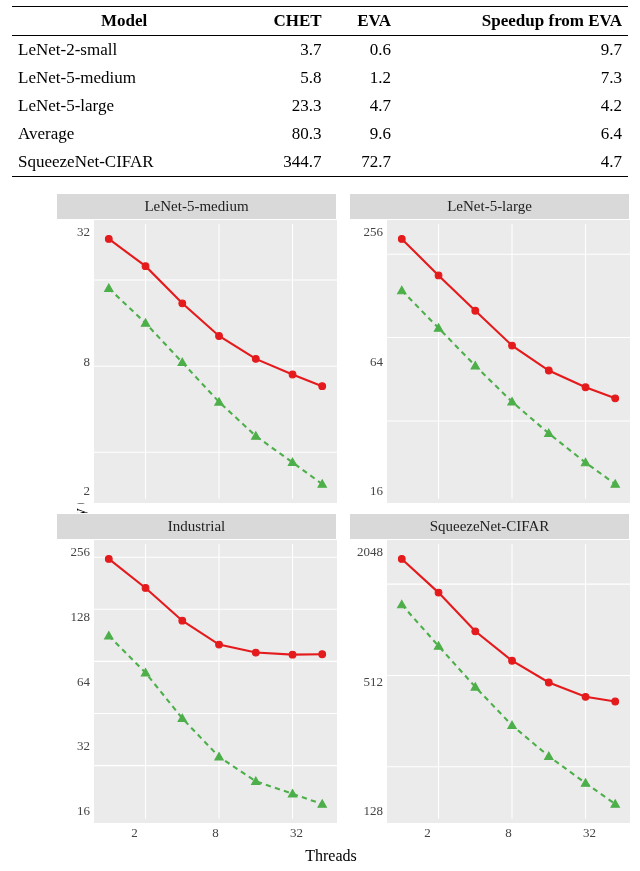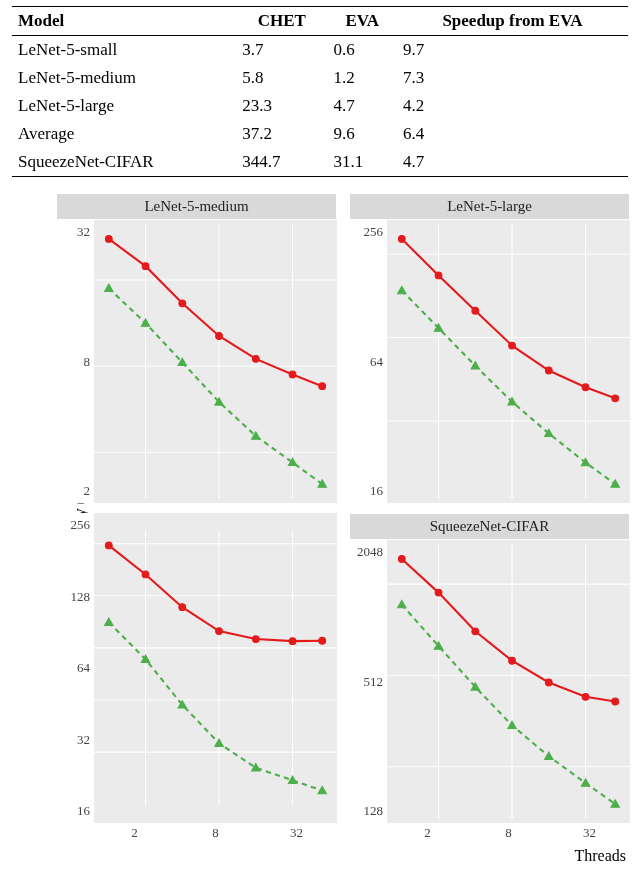--- a/index.html
+++ b/index.html
@@ -11,23 +11,23 @@
   }
   .table-wrap { padding: 6px 12px 8px 12px; }
   table {
     width: 100%;
     border-collapse: collapse;
     font-size: 17px;
   }
   thead tr { border-top: 1.5px solid #000; border-bottom: 1px solid #000; }
   tbody tr:last-child td { border-bottom: 1.5px solid #000; }
   th, td { padding: 4px 6px; }
-  th { font-weight: bold; }
-  th.model { text-align: left; }
-  td { text-align: left; }
+  th { font-weight: bold; text-align: right; }
+  th.model { text-align: center; }
+  td { text-align: right; }
   td.model { text-align: left; }
   .charts-area {
     position: relative;
     width: 640px;
     height: 720px;
   }
   .ylabel {
     position: absolute;
     left: 8px;
     top: 360px;
@@ -94,69 +94,69 @@
     font-size: 13px;
     color: #444;
   }
   .xaxis {
     display: flex;
     padding-left: 38px;
   }
   .xaxis span { flex: 1; text-align: center; }
   .xlabel {
     position: absolute;
-    left: 52px;
+    left: 44px;
     top: 662px;
     width: 574px;
-    text-align: right;
+    text-align: center;
     font-size: 16px;
   }
 </style>
 </head>
 <body>
 
 <div class="table-wrap">
   <table>
     <thead>
       <tr>
         <th class="model">Model</th>
         <th>CHET</th>
         <th>EVA</th>
         <th>Speedup from EVA</th>
       </tr>
     </thead>
     <tbody id="tbody">
         <tr>
-          <td class="model">LeNet-5-small</td>
+          <td class="model">LeNet-2-small</td>
           <td>3.7</td>
           <td>0.6</td>
           <td>9.7</td>
         </tr>
         <tr>
           <td class="model">LeNet-5-medium</td>
           <td>5.8</td>
           <td>1.2</td>
           <td>7.3</td>
         </tr>
         <tr>
           <td class="model">LeNet-5-large</td>
           <td>23.3</td>
           <td>4.7</td>
           <td>4.2</td>
         </tr>
         <tr>
           <td class="model">Average</td>
-          <td>37.2</td>
+          <td>80.3</td>
           <td>9.6</td>
           <td>6.4</td>
         </tr>
         <tr>
           <td class="model">SqueezeNet-CIFAR</td>
           <td>344.7</td>
-          <td>31.1</td>
+          <td>72.7</td>
           <td>4.7</td>
         </tr>
       </tbody>
   </table>
 </div>
 
 <div class="charts-area">
   <div class="ylabel">Average Latency (sec)</div>
   <div class="grid" id="chart-grid">
       <div class="panel">
@@ -225,20 +225,21 @@
               <polygon points="83.56695525281565,130.10066311388454 87.56695525281565,137.10066311388454 79.56695525281565,137.10066311388454" class="pt-eva"></polygon>
               <polygon points="118.35043287922346,164.12595506683655 122.35043287922346,171.12595506683655 114.35043287922346,171.12595506683655" class="pt-eva"></polygon>
               <polygon points="153.1339105056313,194.06801479163687 157.1339105056313,201.06801479163687 149.1339105056313,201.06801479163687" class="pt-eva"></polygon>
               <polygon points="187.9173881320391,221.70020409496365 191.9173881320391,228.70020409496365 183.9173881320391,228.70020409496365" class="pt-eva"></polygon>
               <polygon points="216,242 220,249 212,249" class="pt-eva"></polygon>
             </svg>
           </div>
         </div>
       </div>
       <div class="panel">
+        <div class="panel-title">Industrial</div>
         <div class="plot-wrap">
           <div class="yaxis">
             <span>256</span>
             <span>128</span>
             <span>64</span>
             <span>32</span>
             <span>16</span>
           </div>
           <div class="plot">
             <svg viewBox="0 0 230 260">

